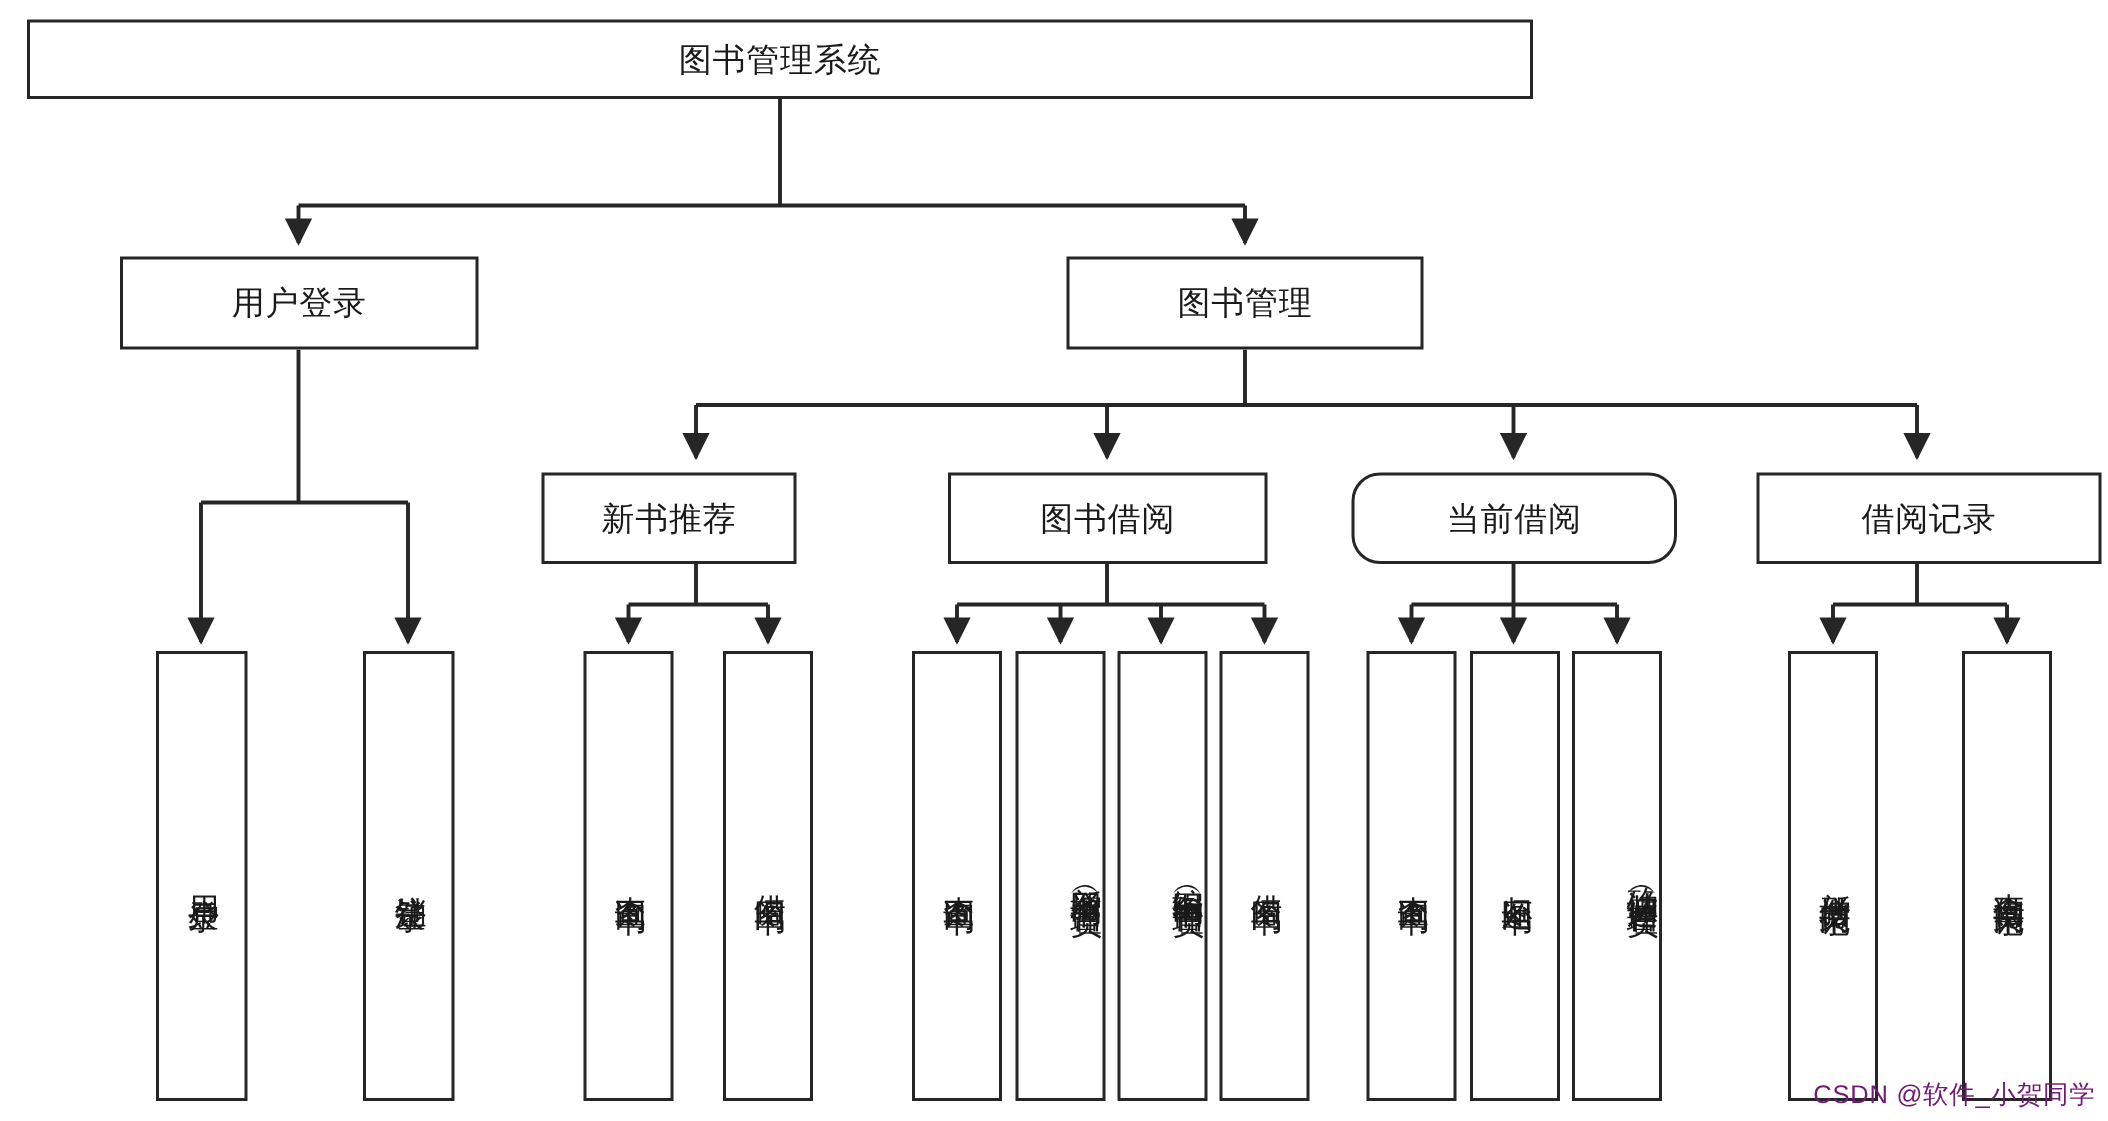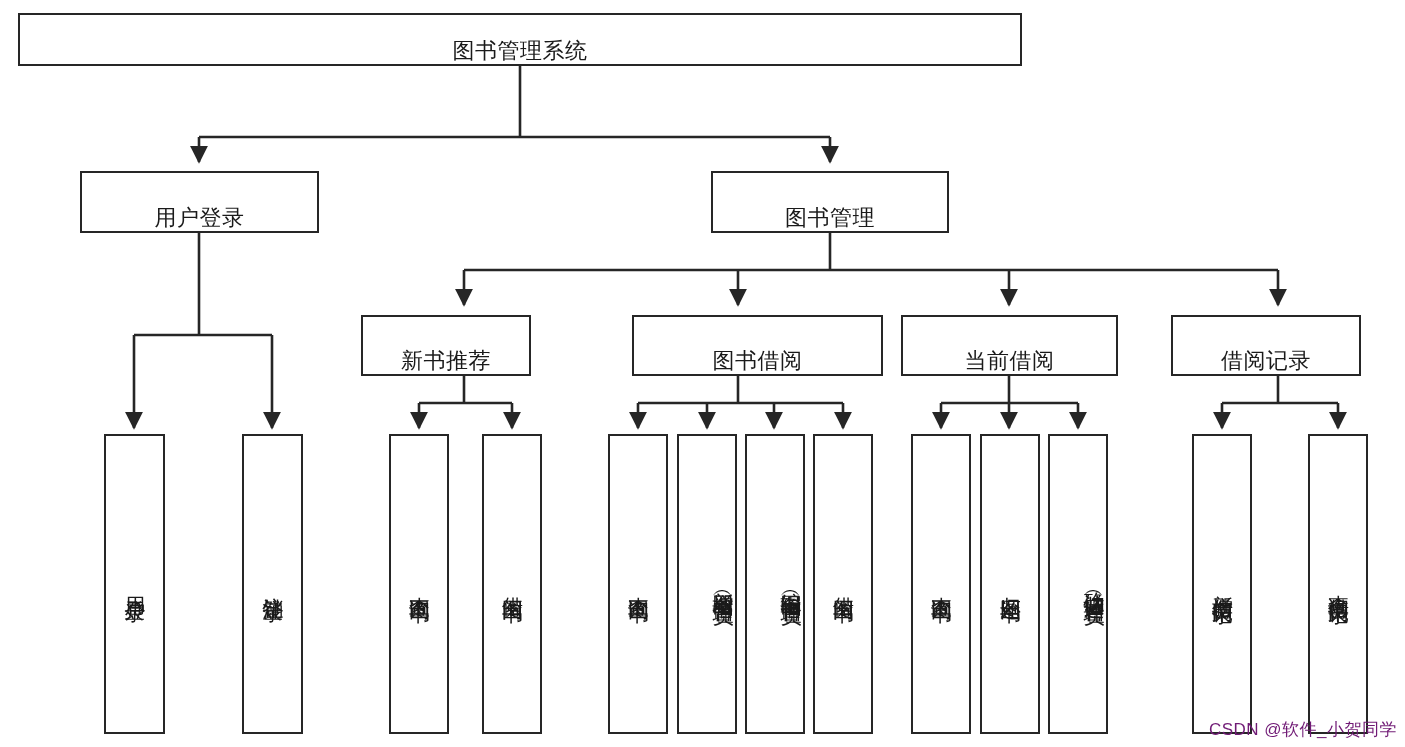--- a/index.html
+++ b/index.html
@@ -26,21 +26,21 @@
     height: 747px;
     pointer-events: none;
   }
   .node {
     position: absolute;
     box-sizing: border-box;
     border: 2px solid #262626;
     background: #ffffff;
     color: #1a1a1a;
     display: flex;
-    align-items: flex-end;
+    align-items: center;
     justify-content: center;
     text-align: center;
     line-height: 1.18;
   }
   .node.horiz {
     font-size: 22px;
     letter-spacing: 0.5px;
   }
   .node.vert {
     writing-mode: vertical-rl;
@@ -132,27 +132,27 @@
   <div class="node horiz" style="left:80px; top:171px; width:239px; height:62px;">
     <span class="node-label">用户登录</span>
   </div>
   <div class="node horiz" style="left:711px; top:171px; width:238px; height:62px;">
     <span class="node-label">图书管理</span>
   </div>
 
   <div class="node horiz" style="left:361px; top:315px; width:170px; height:61px;">
     <span class="node-label">新书推荐</span>
   </div>
-  <div class="node horiz" style="left:632px; top:315px; width:251px; height:61px;">
+  <div class="node horiz" style="left:632px; top:315px; width:213px; height:61px;">
     <span class="node-label">图书借阅</span>
   </div>
-  <div class="node horiz" style="left:901px; top:315px; width:217px; height:61px;">
+  <div class="node horiz" style="left:901px; top:315px; width:217px; height:61px;border-radius:19px;">
     <span class="node-label">当前借阅</span>
   </div>
-  <div class="node horiz" style="left:1171px; top:315px; width:190px; height:61px;">
+  <div class="node horiz" style="left:1171px; top:315px; width:230px; height:61px;">
     <span class="node-label">借阅记录</span>
   </div>
 
   <div class="node vert" style="left:104px; top:434px; width:61px; height:300px; align-items:center;">
     <span class="node-label">用户登录</span>
   </div>
   <div class="node vert" style="left:242px; top:434px; width:61px; height:300px; align-items:center;">
     <span class="node-label">注销登录</span>
   </div>
 

